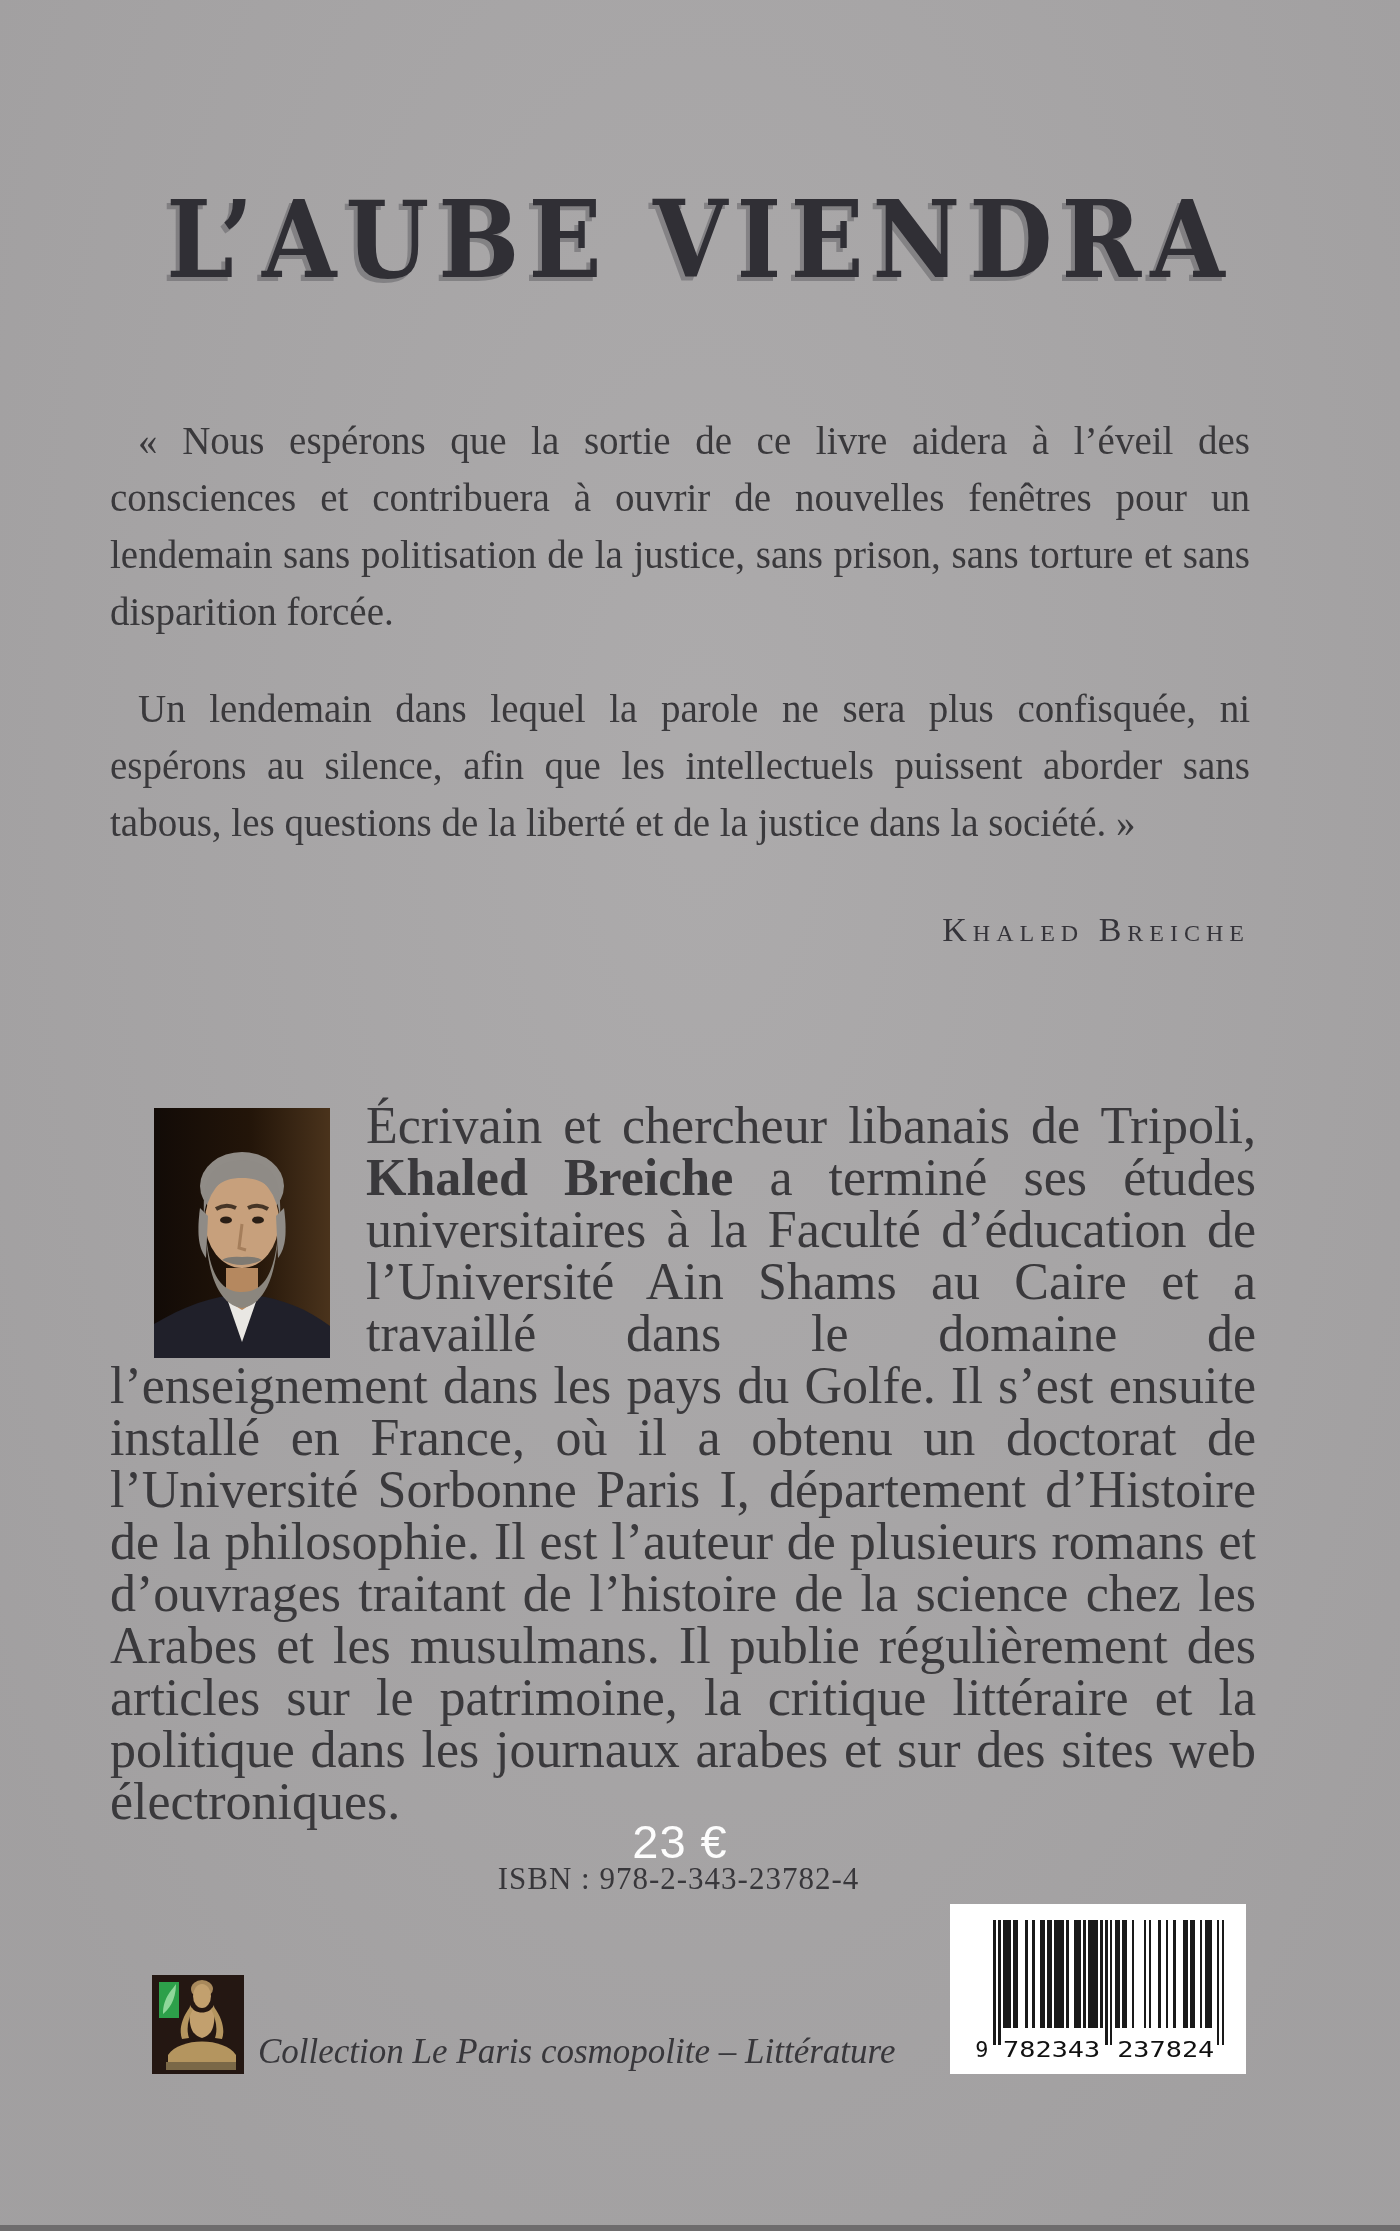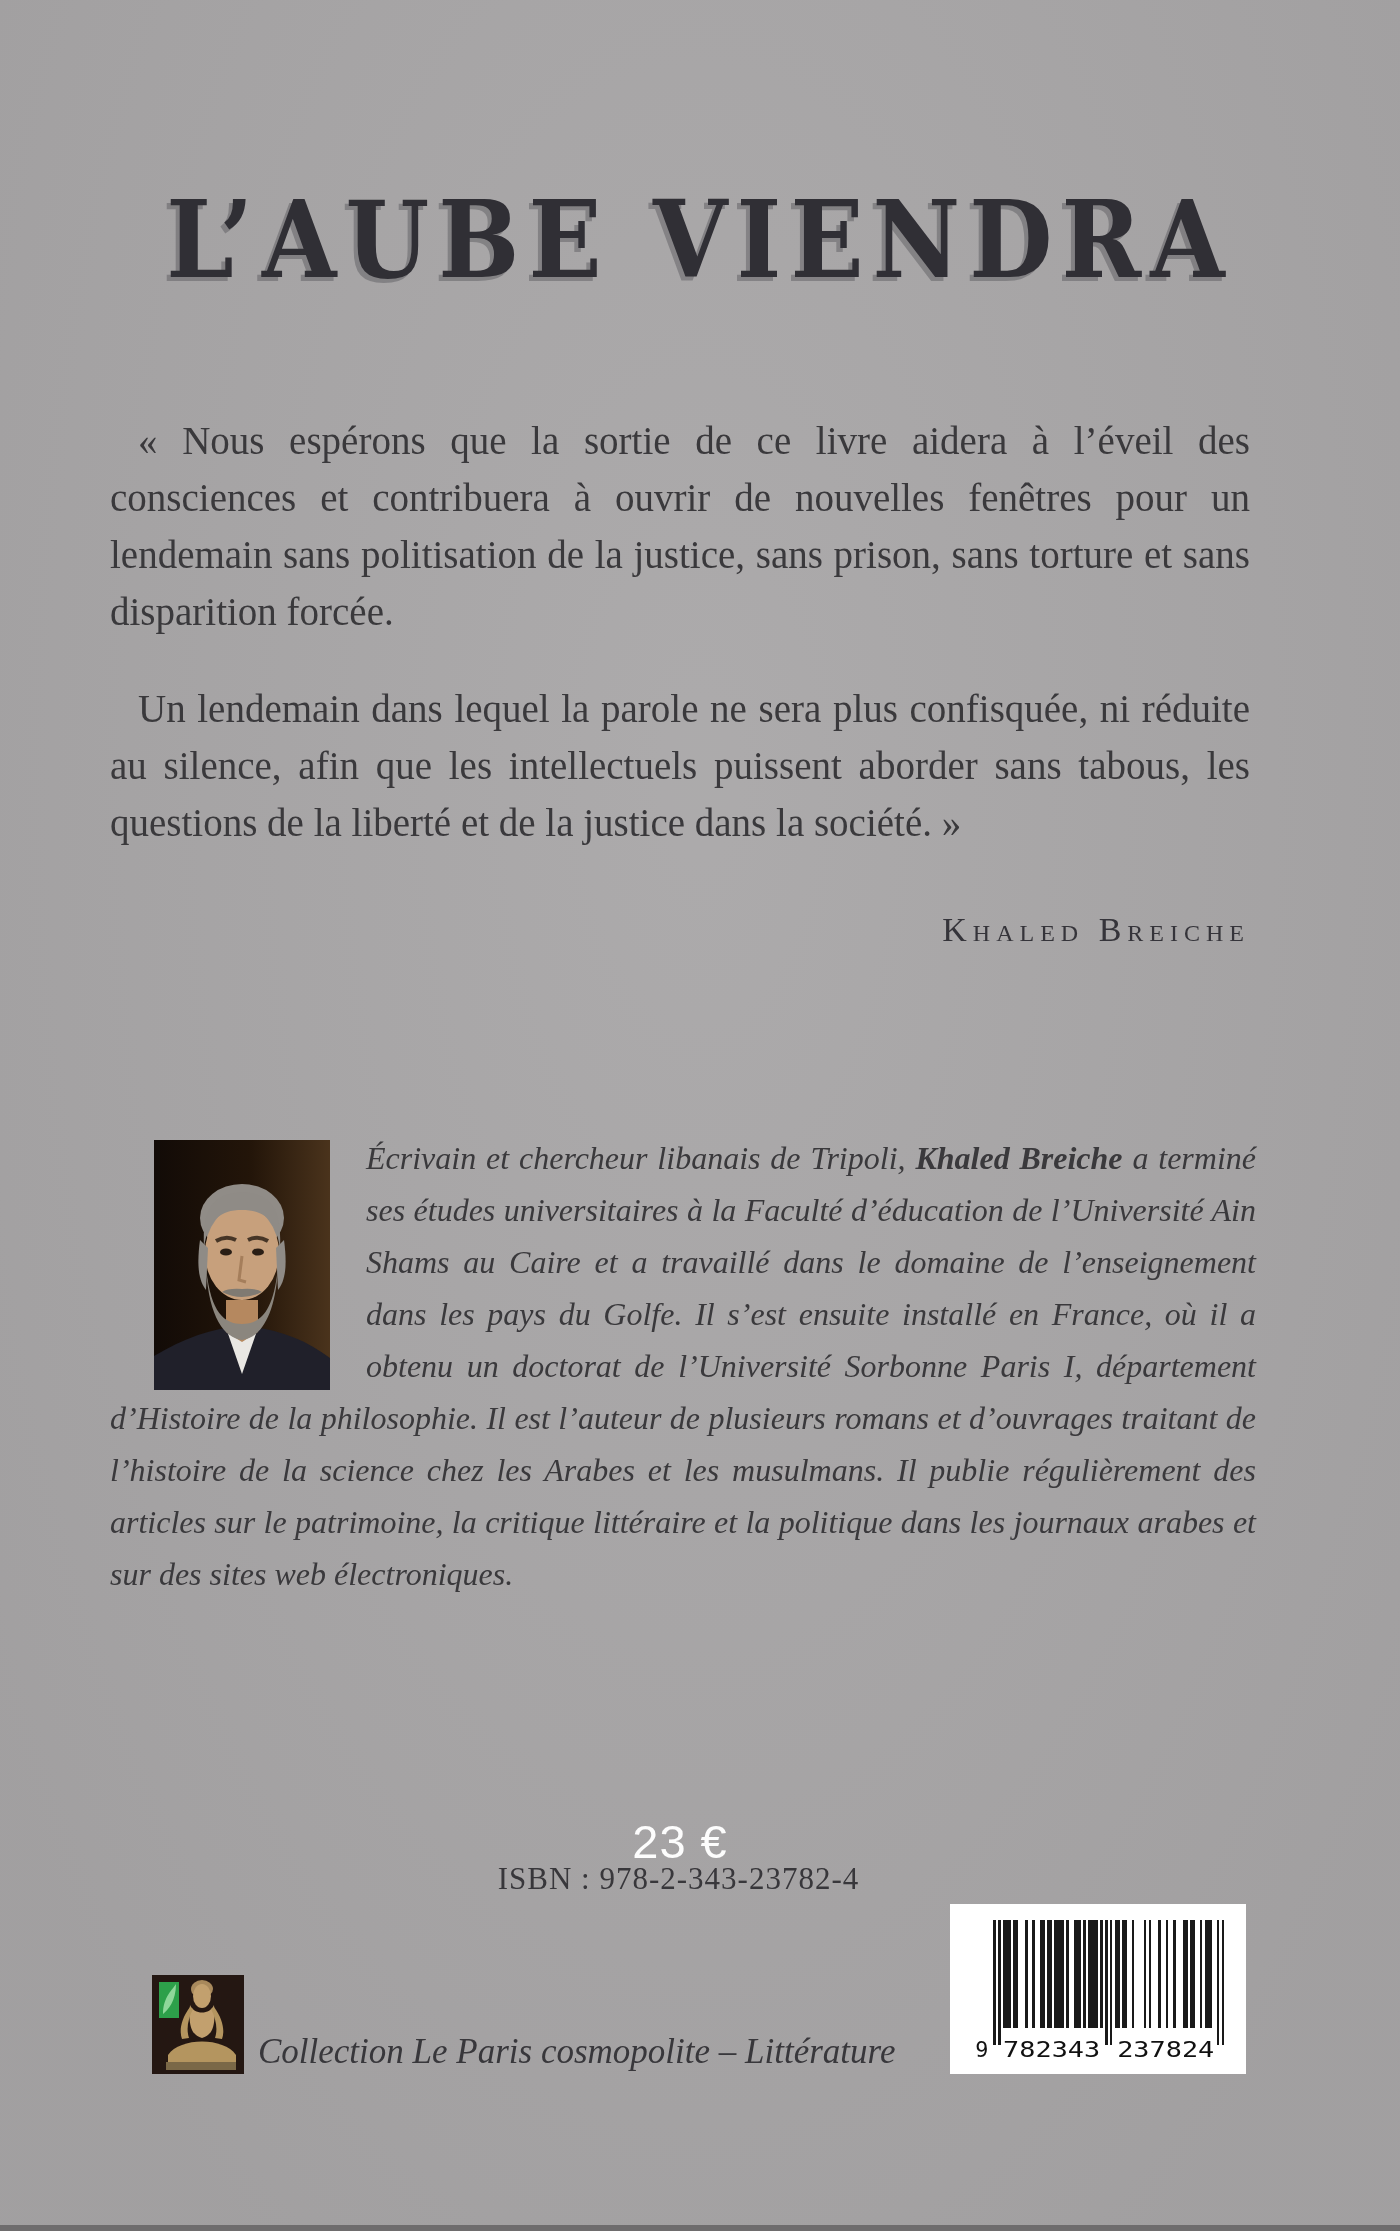--- a/index.html
+++ b/index.html
@@ -22,21 +22,21 @@
     font-size:39px; line-height:57px; text-align:justify; color:#3a393c;
   }
   .quote p { margin:0; text-indent:28px; }
   .quote p + p { margin-top:40px; }
   .attribution {
     position:absolute; top:911px; left:110px; width:1140px; text-align:right;
     font-variant:small-caps; font-size:34px; letter-spacing:6px; color:#35343a;
   }
   .bio {
     position:absolute; left:110px; top:1100px; width:1146px;
-    font-size:32px; line-height:52px; font-style:italic; text-align:justify; color:#3a393c;margin-top:32px;
+    font-size:52px; line-height:52px; text-align:justify; color:#3a393c;
   }
   .bio b { font-weight:bold; }
   .photo {
     float:left; width:176px; height:250px; margin:8px 36px 0 44px;
     background:#1c120c; overflow:hidden;
   }
   .photo svg { display:block; width:100%; height:100%; }
   .price {
     position:absolute; top:1814px; left:110px; width:1140px; text-align:center;
     font-family:"Liberation Sans", sans-serif; font-size:47px; font-weight:normal;
@@ -68,21 +68,21 @@
 </style>
 </head>
 <body>
 
 <div class="cover">
 
   <div class="title">L’AUBE VIENDRA</div>
 
   <div class="quote">
     <p>« Nous espérons que la sortie de ce livre aidera à l’éveil des consciences et contribuera à ouvrir de nouvelles fenêtres pour un lendemain sans politisation de la justice, sans prison, sans torture et sans disparition forcée.</p>
-    <p>Un lendemain dans lequel la parole ne sera plus confisquée, ni réduite au silence, afin que les intellectuels puissent aborder sans tabous, les questions de la liberté et de la justice dans la société. »</p>
+    <p>Un lendemain dans lequel la parole ne sera plus confisquée, ni espérons au silence, afin que les intellectuels puissent aborder sans tabous, les questions de la liberté et de la justice dans la société. »</p>
   </div>
 
   <div class="attribution">Khaled Breiche</div>
 
   <div class="bio">
     <span class="photo">
       <svg viewBox="0 0 176 250" aria-hidden="true">
         <defs>
           <linearGradient id="pbg" x1="0" y1="0" x2="1" y2="0">
             <stop offset="0" stop-color="#120b07"></stop>

